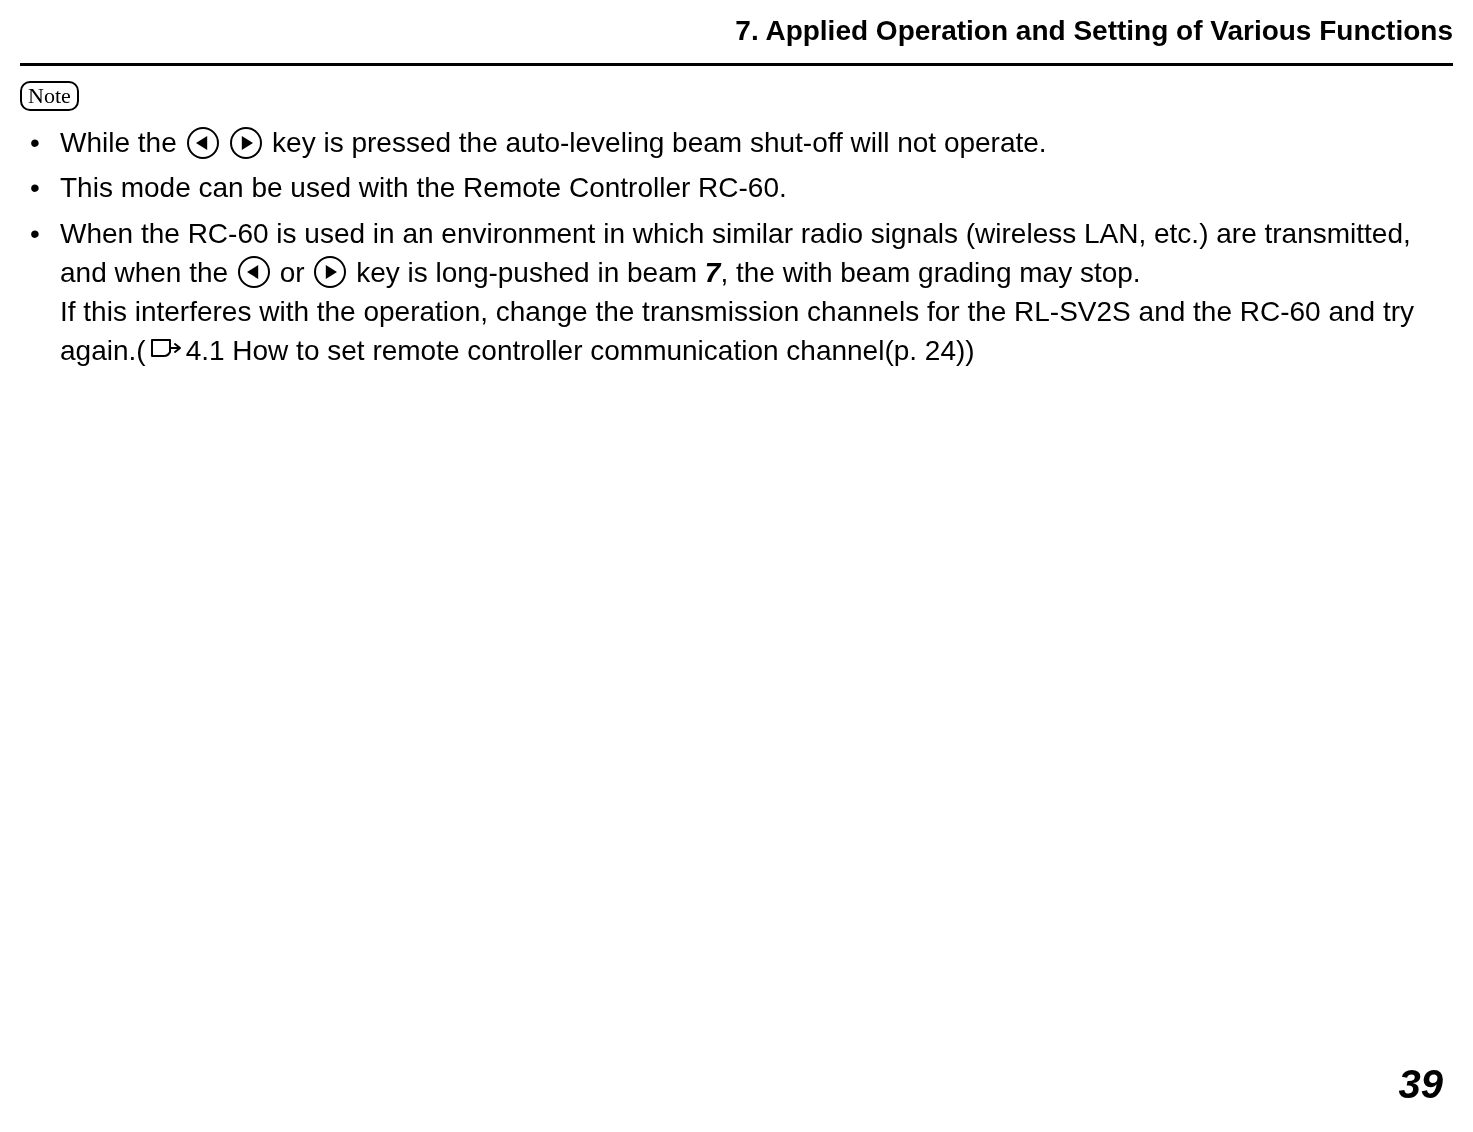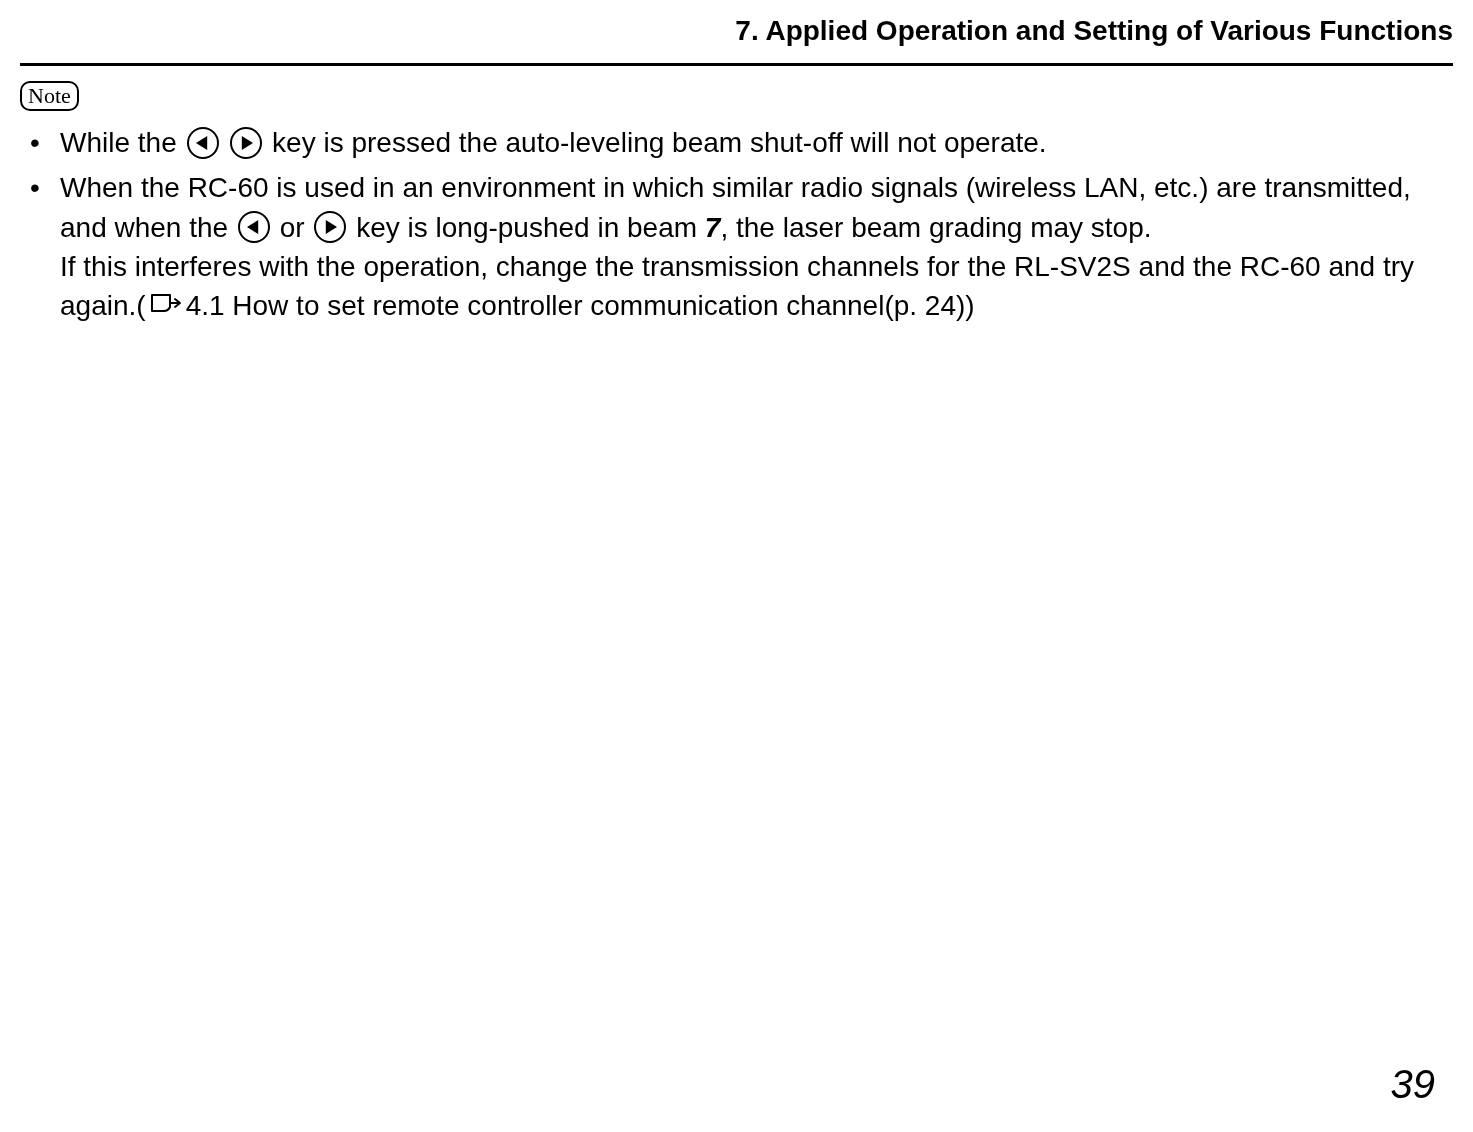--- a/index.html
+++ b/index.html
@@ -69,23 +69,23 @@
     .cref-icon {
       display: inline-block;
       vertical-align: middle;
       margin: 0 4px 0 2px;
       position: relative;
       top: -2px;
     }
     .page-number {
       position: absolute;
       bottom: 25px;
-      right: 38px;
+      right: 30px;
       font-size: 40px;
-      font-weight: normal;
+      font-weight: bold;
       font-style: italic;
       text-align: right;
     }
   </style>
 </head>
 <body>
 
 
 
 <div class="header">
@@ -99,29 +99,30 @@
 <ul class="bullets" id="bullets">
     <li><span>While the </span><span class="keycap">
         <svg viewBox="0 0 10 10">
           <polygon points="8,0 8,10 0,5" fill="black"></polygon>
         </svg>
       </span><span> </span><span class="keycap">
         <svg viewBox="0 0 10 10">
           <polygon points="2,0 2,10 10,5" fill="black"></polygon>
         </svg>
       </span><span> key is pressed the auto-leveling beam shut-off will not operate.</span></li>
+    <li><span>This mode can be used with the Remote Controller RC-60.</span></li>
     <li><span>When the RC-60 is used in an environment in which similar radio signals (wireless LAN, etc.) are transmitted, and when the </span><span class="keycap">
         <svg viewBox="0 0 10 10">
           <polygon points="8,0 8,10 0,5" fill="black"></polygon>
         </svg>
       </span><span> or </span><span class="keycap">
         <svg viewBox="0 0 10 10">
           <polygon points="2,0 2,10 10,5" fill="black"></polygon>
         </svg>
-      </span><span> key is long-pushed in beam </span><span class="bolditalic">7</span><span>, the laser beam grading may stop.</span><br><span>If this interferes with the operation, change the transmission channels for the RL-SV2S and the RC-60 and try again.(</span><span class="cref-icon"><svg width="34" height="24" viewBox="0 0 34 24">
+      </span><span> key is long-pushed in beam </span><span class="bolditalic">7</span><span>, the with beam grading may stop.</span><br><span>If this interferes with the operation, change the transmission channels for the RL-SV2S and the RC-60 and try again.(</span><span class="cref-icon"><svg width="34" height="24" viewBox="0 0 34 24">
           <path d="M4 4 L4 20 L16 20 Q20 20 22 16 L22 4 Z M22 12 L30 12 M27 8 L32 12 L27 16" fill="none" stroke="black" stroke-width="2" stroke-linejoin="round" stroke-linecap="round"></path>
         </svg></span><span>4.1 How to set remote controller communication channel(p. 24))</span></li>
   </ul>
 
 <div class="page-number">39</div>
 
 
 
 
 </body></html>

